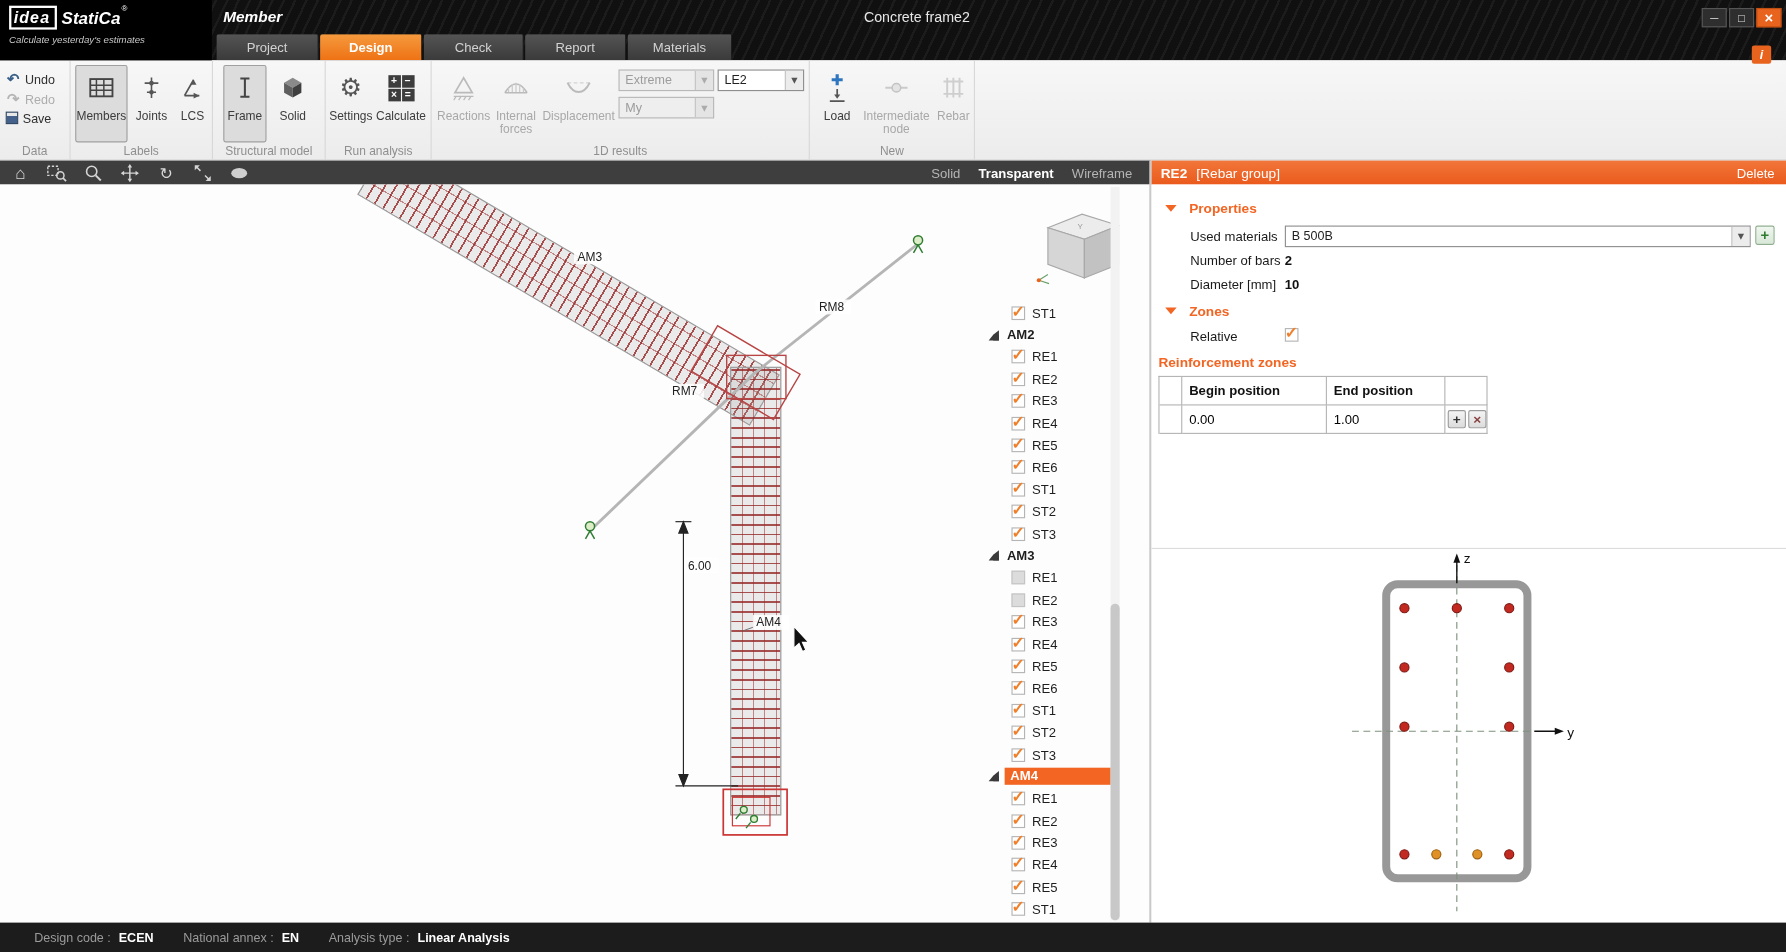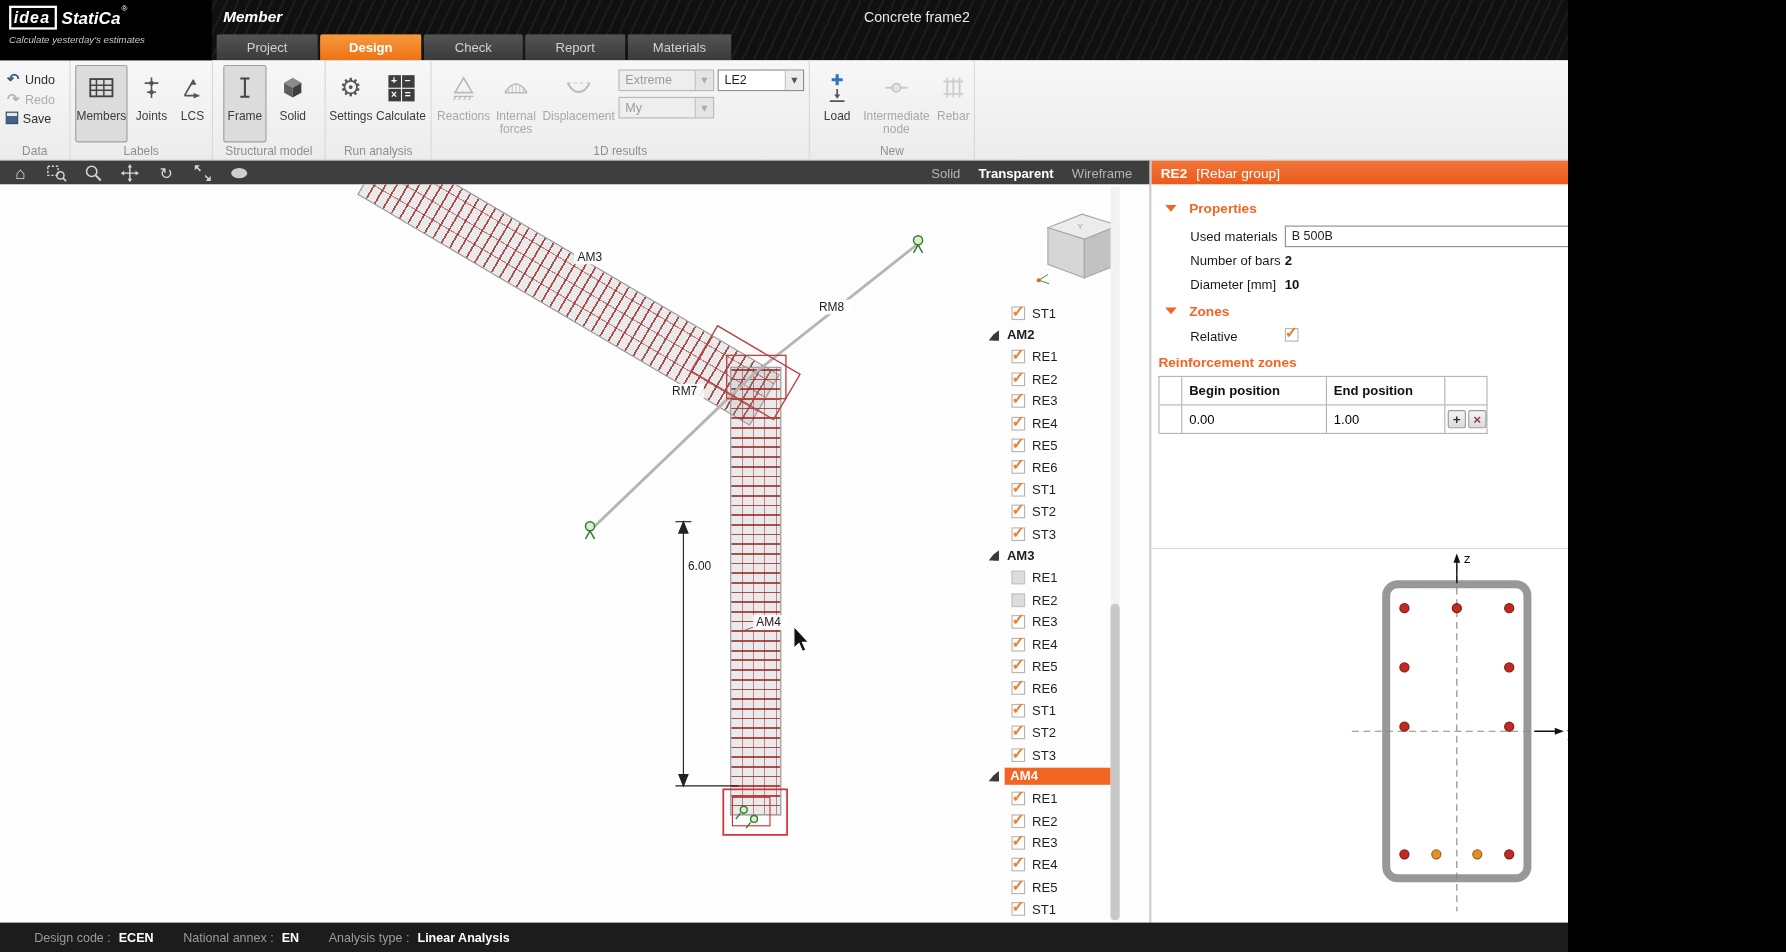--- a/index.html
+++ b/index.html
@@ -1,17 +1,17 @@
 <!DOCTYPE html>
 <html><head>
 <meta charset="utf-8">
 <style>
   html,body{margin:0;padding:0;background:#000;}
   *{box-sizing:border-box;cursor:default;}
-  .app{position:relative;width:1568px;height:952px;overflow:hidden;background:#4d7c0f;font-family:"Liberation Sans",sans-serif;}
+  .app{position:relative;width:1786px;height:952px;overflow:hidden;background:#4d7c0f;font-family:"Liberation Sans",sans-serif;}
   .stage{position:absolute;left:0;top:0;width:1568px;height:836px;transform:scale(1.13903);transform-origin:0 0;background:#fff;}
 
   
   .topbar{position:absolute;left:0;top:0;width:1568px;height:53px;
     background:#101010;
     background-image:repeating-linear-gradient(115deg, rgba(255,255,255,0.05) 0 2px, rgba(0,0,0,0) 2px 9px);}
   .logo{position:absolute;left:0;top:0;width:186px;height:53px;background:#000;padding:4px 0 0 8px;z-index:3;}
   .logo-line{display:flex;align-items:center;height:22px;}
   .logo-idea{border:2px solid #fff;color:#fff;font-weight:bold;font-style:italic;font-size:14px;padding:0 4px 1px 2px;letter-spacing:1px;}
   .logo-statica{color:#fff;font-weight:bold;font-style:italic;font-size:15px;margin-left:4px;}

